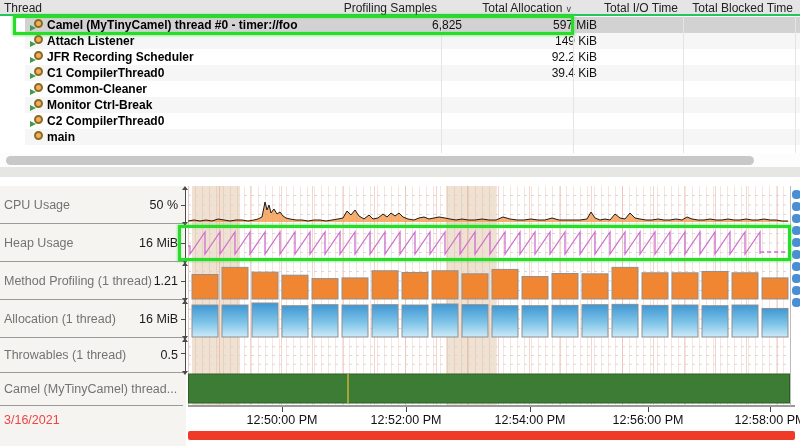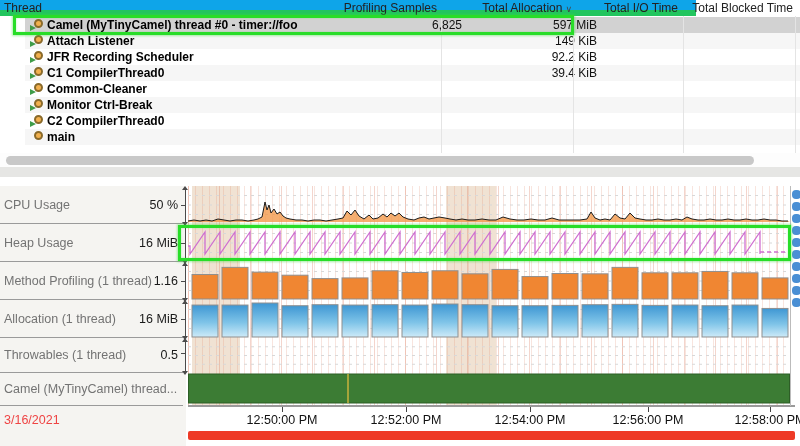--- a/index.html
+++ b/index.html
@@ -2,22 +2,22 @@
 <html><head>
 <meta charset="utf-8">
 <style>
   * { margin:0; padding:0; box-sizing:border-box; }
   html,body { background:#fff; }
   .screen {
     position:relative; width:800px; height:446px; overflow:hidden;
     font-family:"Liberation Sans", sans-serif; background:#fff;
   }
   
-  .t-header { position:absolute; left:0; top:0; width:696px; height:16px;
-    border-bottom:6px solid #22c55e; font-size:12px; color:#222; background:#0ea5e9; z-index:2; }
+  .t-header { position:absolute; left:0; top:0; width:800px; height:16px;
+    border-bottom:2px solid #22c55e; font-size:12px; color:#222; background:#e5e5e5; z-index:2; }
   .t-header .hcell { position:absolute; top:1px; height:14px; line-height:14px; white-space:nowrap; }
   .h-thread { left:4px; }
   .h-samples { left:280px; width:157px; text-align:right; }
   .h-alloc   { left:420px; width:152px; text-align:right; }
   .h-io      { left:540px; width:138px; text-align:right; }
   .h-blocked { left:600px; width:193px; text-align:right; }
   .sort-chev { font-size:9px; color:#444; margin-left:3px; }
   .t-body { position:absolute; left:0; top:17px; width:800px; height:136px; overflow:hidden; z-index:1;padding-left:25px; }
   .t-row { position:relative; width:800px; height:16px; font-size:12px; line-height:16px; }
   .t-row.stripe { background:#f6f6f6; }
@@ -192,21 +192,21 @@
         <div class="lbl-row" style="top: 0px; height: 38px;">
           <span class="lbl-name">CPU Usage</span>
           <span class="lbl-axisval">50 %</span>
         </div>
         <div class="lbl-row" style="top: 38px; height: 38px;">
           <span class="lbl-name">Heap Usage</span>
           <span class="lbl-axisval">16 MiB</span>
         </div>
         <div class="lbl-row" style="top: 76px; height: 38px;">
           <span class="lbl-name">Method Profiling (1 thread)</span>
-          <span class="lbl-axisval">1.16</span>
+          <span class="lbl-axisval">1.21</span>
         </div>
         <div class="lbl-row" style="top: 114px; height: 38px;">
           <span class="lbl-name">Allocation (1 thread)</span>
           <span class="lbl-axisval">16 MiB</span>
         </div>
         <div class="lbl-row" style="top: 152px; height: 35px;">
           <span class="lbl-name">Throwables (1 thread)</span>
           <span class="lbl-axisval">0.5</span>
         </div>
         <div class="lbl-row" style="top: 187px; height: 33px;">

